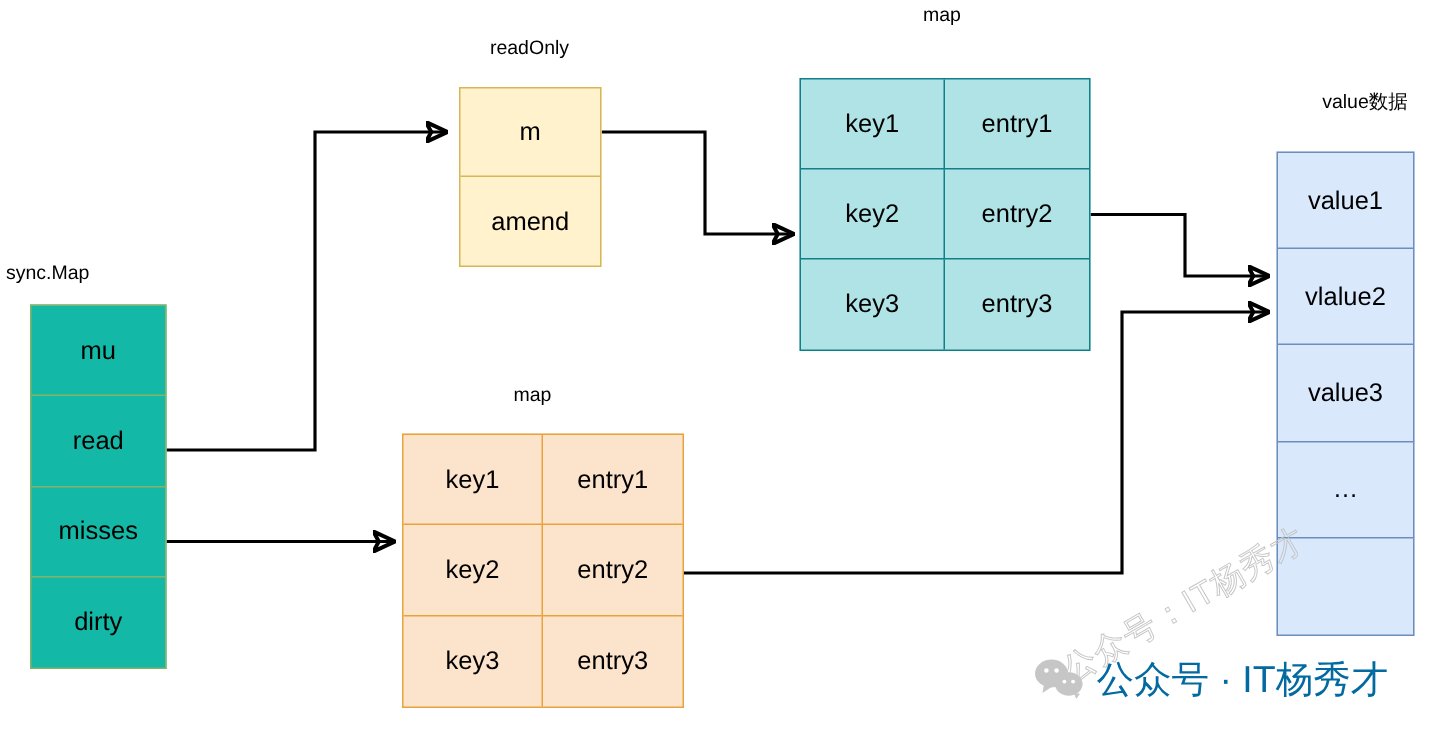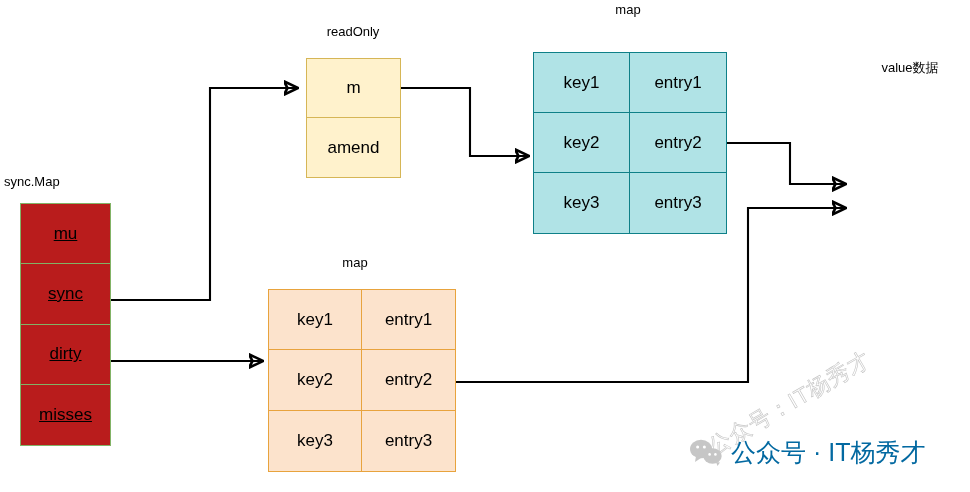--- a/index.html
+++ b/index.html
@@ -42,21 +42,21 @@
     align-items: center;
     justify-content: center;
     font-size: 17px;
     line-height: 20px;
     color: #000;
     white-space: nowrap;
     overflow: hidden;
   }
 
   
-  .sc-green           { border-color: #82b366; background: #b91c1c; text-decoration: underline; }
+  .sc-green           { border-color: #82b366; background: #14b8a6; }
   .sc-green .cell     { border-bottom: 1px solid #82b366; }
   .sc-green .cell:last-child { border-bottom: none; }
 
   
   .sc-yellow          { border-color: #d6b656; background: #fff2cc; }
   .sc-yellow .cell    { border-bottom: 1px solid #d6b656; }
   .sc-yellow .cell:last-child { border-bottom: none; }
 
   
   .sc-teal            { border-color: #0e8088; background: #b0e3e6; }
@@ -129,23 +129,23 @@
 
     <path d="M 727 143 L 790 143 L 790 184 L 845 184" marker-end="url(#arrow)"></path>
 
     <path d="M 456 382 L 748 382 L 748 208 L 845 208" marker-end="url(#arrow)"></path>
   </svg>
 
   <div class="grp-label" style="left:4px; top:172px;">sync.Map</div>
   <div class="tbl sc-green" style="left:20px; top:203px; width:91px; height:243px;
               grid-template-rows:repeat(4,1fr);">
     <div class="cell">mu</div>
-    <div class="cell">sync</div>
+    <div class="cell">read</div>
+    <div class="cell">misses</div>
     <div class="cell">dirty</div>
-    <div class="cell">misses</div>
   </div>
 
   <div class="grp-label" style="left:308px; top:22px; width:90px;">readOnly</div>
   <div class="tbl sc-yellow" style="left:306px; top:58px; width:95px; height:120px;
               grid-template-rows:repeat(2,1fr);">
     <div class="cell">m</div>
     <div class="cell">amend</div>
   </div>
 
   <div class="grp-label" style="left:588px; top:0px; width:80px;">map</div>
@@ -164,20 +164,28 @@
               grid-template-rows:repeat(3,1fr); grid-template-columns:repeat(2,1fr);">
     <div class="cell c1 r1">key1</div>
     <div class="cell c2 r1">entry1</div>
     <div class="cell c1 r2">key2</div>
     <div class="cell c2 r2">entry2</div>
     <div class="cell c1 r3">key3</div>
     <div class="cell c2 r3">entry3</div>
   </div>
 
   <div class="grp-label" style="left:855px; top:58px; width:110px;">value数据</div>
+  <div class="tbl sc-blue" style="left:851px; top:101px; width:92px; height:323px;
+              grid-template-rows:repeat(5,1fr);">
+    <div class="cell">value1</div>
+    <div class="cell">vlalue2</div>
+    <div class="cell">value3</div>
+    <div class="cell">…</div>
+    <div class="cell"></div>
+  </div>
 
   <div class="wm-diag" style="left:718px; top:432px;">公众号：IT杨秀才</div>
 
   <div class="wm-foot" style="left:690px; top:436px;">
     <svg class="wechat-mark" width="32" height="27" viewBox="0 0 32 27">
       <ellipse cx="11" cy="10" rx="11" ry="9.3" fill="#c6c6c6"></ellipse>
       <path d="M 6 17 L 5 23 L 11 19 Z" fill="#c6c6c6"></path>
       <ellipse cx="22.5" cy="17" rx="9.2" ry="7.8" fill="#c6c6c6"></ellipse>
       <path d="M 26 23 L 27.5 27 L 30 23.5 Z" fill="#c6c6c6"></path>
       <circle cx="7.6" cy="8" r="1.5" fill="#ffffff"></circle>

